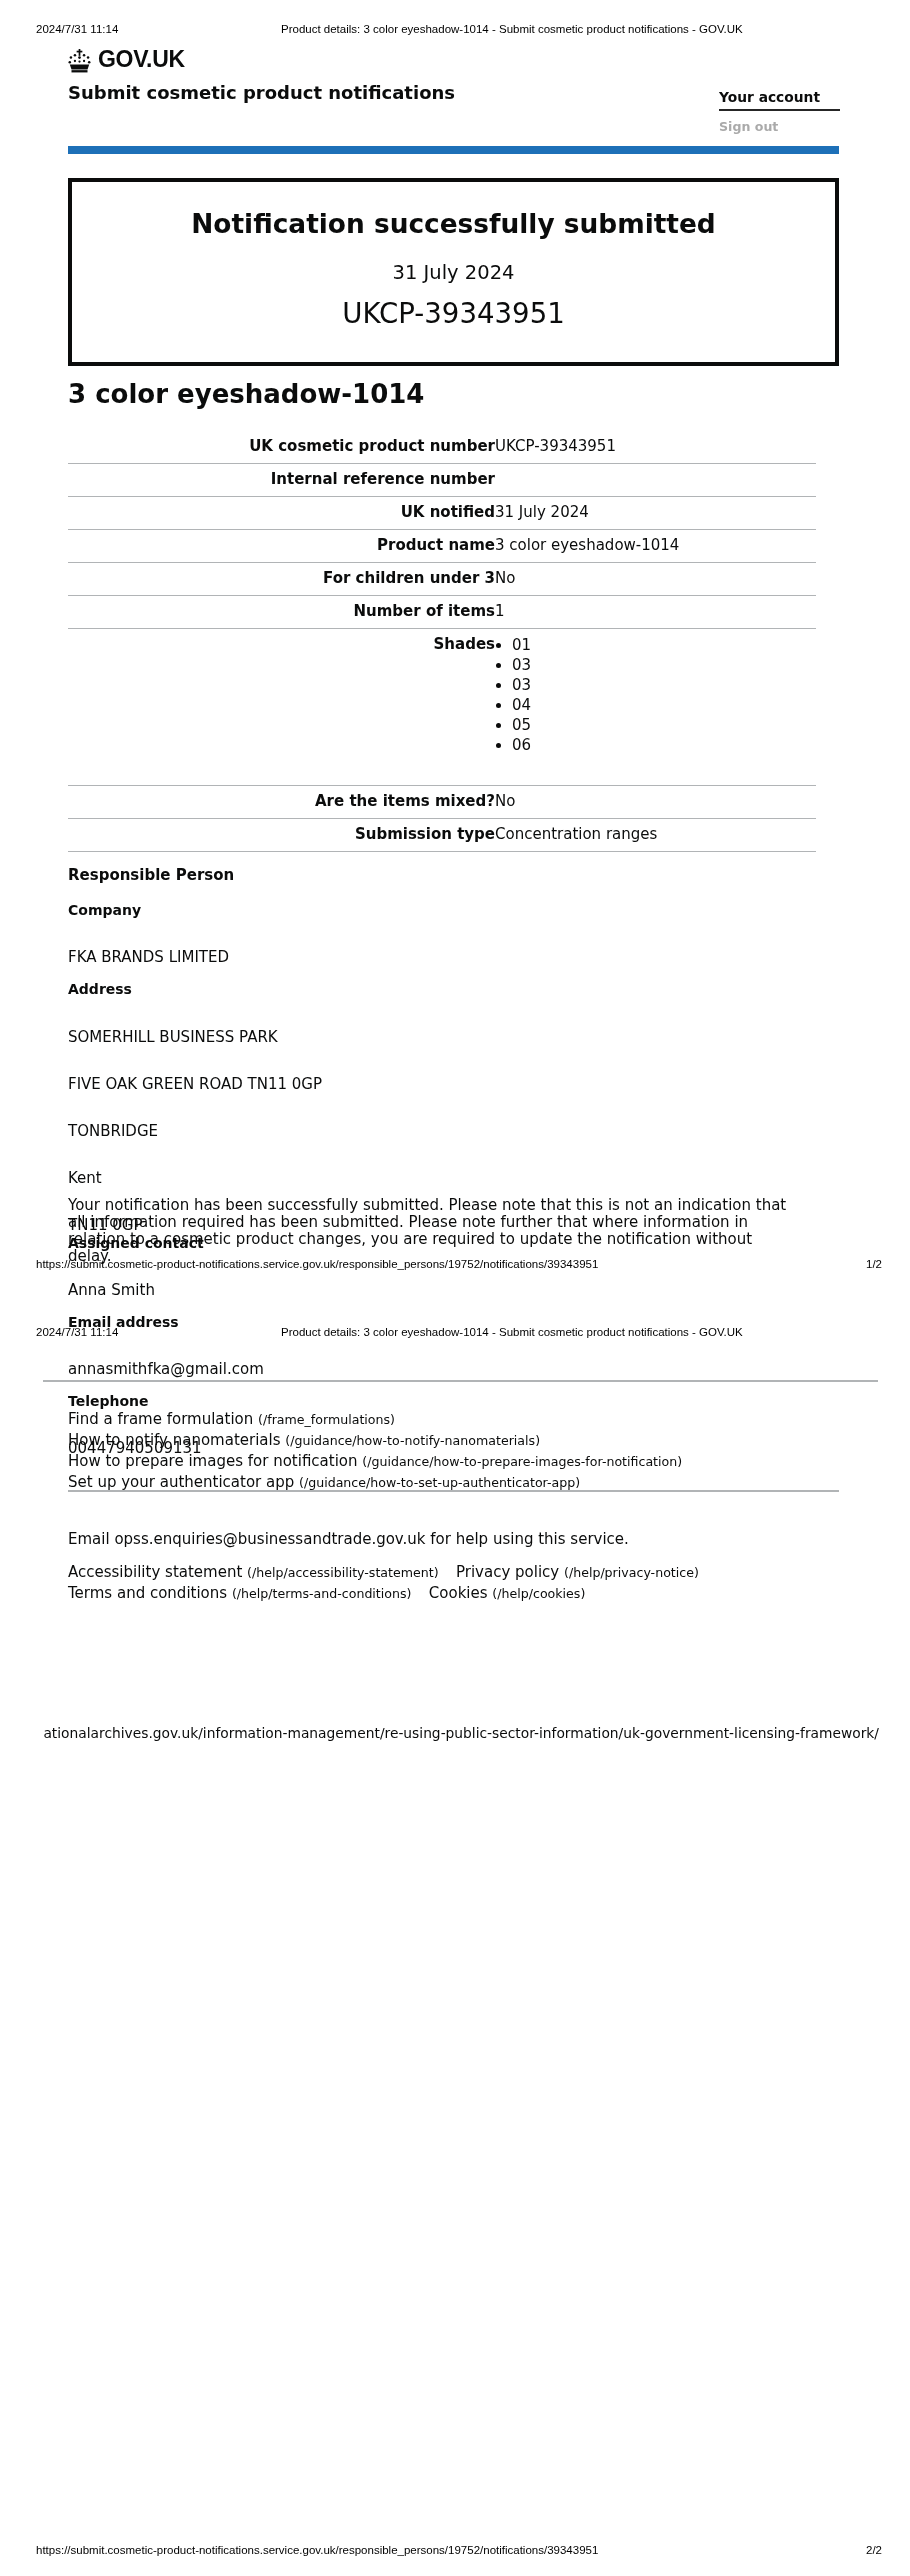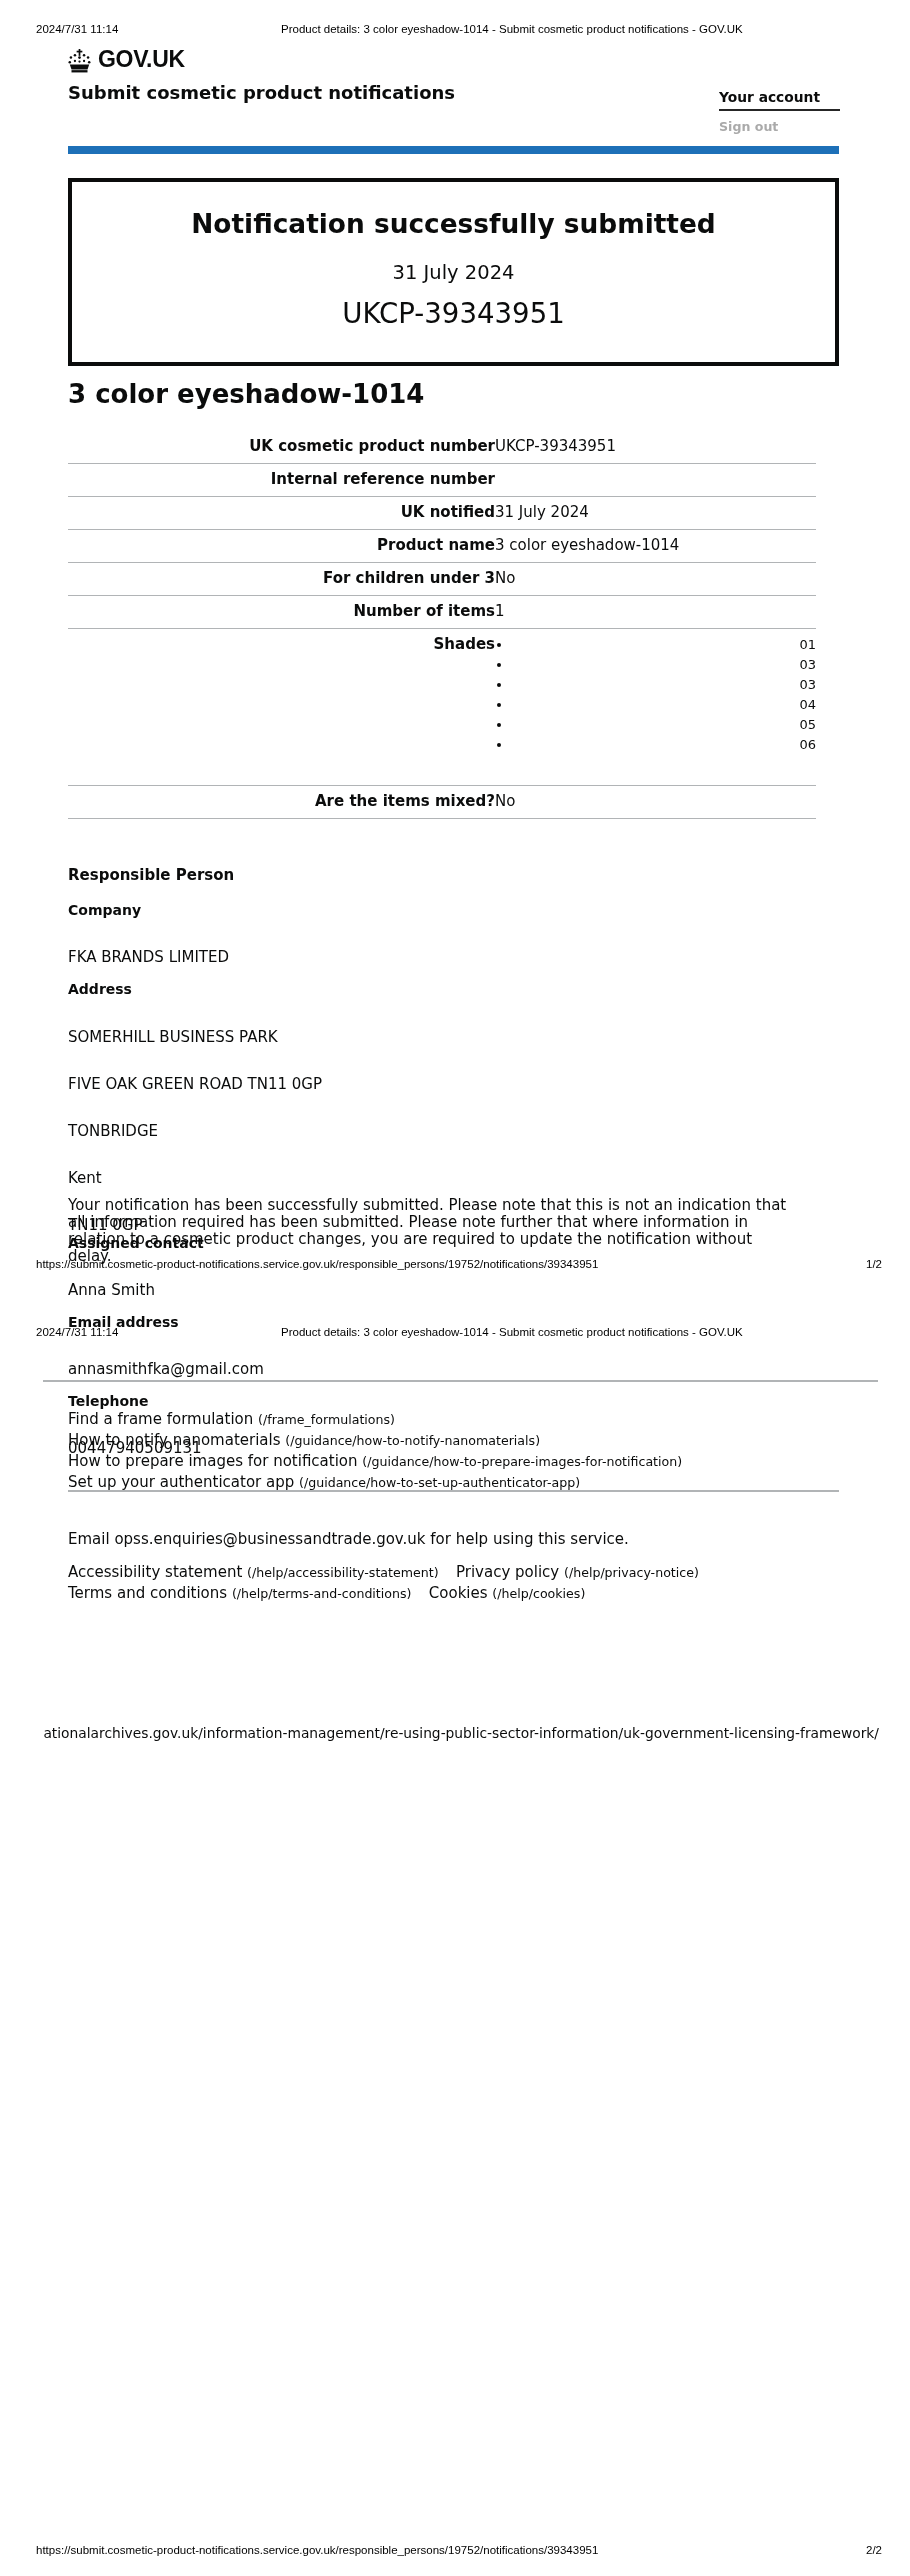--- a/index.html
+++ b/index.html
@@ -17,21 +17,21 @@
   .panel { left: 68px; top: 178px; width: 763px; height: 180px; border: 4px solid #0b0c0c; text-align: center; }
   .panel-title { margin-top: 26px; font-weight: bold; font-size: 26.4px; }
   .panel-date { margin-top: 22px; font-size: 19.5px; }
   .panel-ref { margin-top: 12.6px; font-size: 27.6px; }
   .h1 { left: 68px; top: 379px; font-weight: bold; font-size: 26px; }
   .summary { left: 68px; top: 430px; width: 748px; border-collapse: collapse; }
   .summary td { padding: 0; vertical-align: top; border-bottom: 1.7px solid #b1b4b6; font-size: 15px; }
   .summary td.k { font-weight: bold; width: 427px; text-align: right; }
   .summary tr td { height: 33px; box-sizing: border-box; padding-top: 6.9px; }
   .shades-list { list-style: disc; margin: 0; padding-left: 17px; }
-  .shades-list li { line-height: 20px; font-size: 13px; text-align: right; }
+  .shades-list li { line-height: 20px; font-size: 15px; }
   .rp { left: 68px; top: 866px; width: 748px; font-size: 15px; }
   .rp h2 { margin: 0 0 17px 0; font-size: 15px; font-weight: bold; }
   .rp .lbl { font-weight: bold; font-size: 14px; line-height: 18.4px; }
   .rp .val { font-size: 15px; line-height: 17px; margin-top: 30px; }
   .rp .gap { height: 13.8px; }
   .notice { left: 68px; top: 1197px; width: 723px; font-size: 15px; line-height: 17px; }
   .print-ftr { font-family: "Liberation Sans", sans-serif; font-size: 11.5px; color: #000; }
   .hr-full { left: 43px; top: 1380px; width: 835px; height: 1.7px; background: #b1b4b6; }
   .links { left: 68px; top: 1409px; font-size: 15px; line-height: 21px; }
   .links a, .footer-links a, .email-line a, .licence a { color: #0b0c0c; text-decoration-thickness: 1.1px; text-underline-offset: 2.3px; }
@@ -119,20 +119,24 @@
         <li>04</li>
         <li>05</li>
         <li>06</li>
       </ul>
     </td>
   </tr>
   <tr>
     <td class="k">Are the items mixed?</td>
     <td>No</td>
   </tr>
+  <tr>
+    <td class="k">Submission type</td>
+    <td>Concentration ranges</td>
+  </tr>
 </tbody>
   </table>
 
 <div class="abs rp">
   <h2>Responsible Person</h2>
   <div class="lbl">Company</div>
   <div class="val">FKA BRANDS LIMITED</div>
   <div class="gap"></div>
   <div class="lbl">Address</div>
   <div class="val">SOMERHILL BUSINESS PARK</div>

